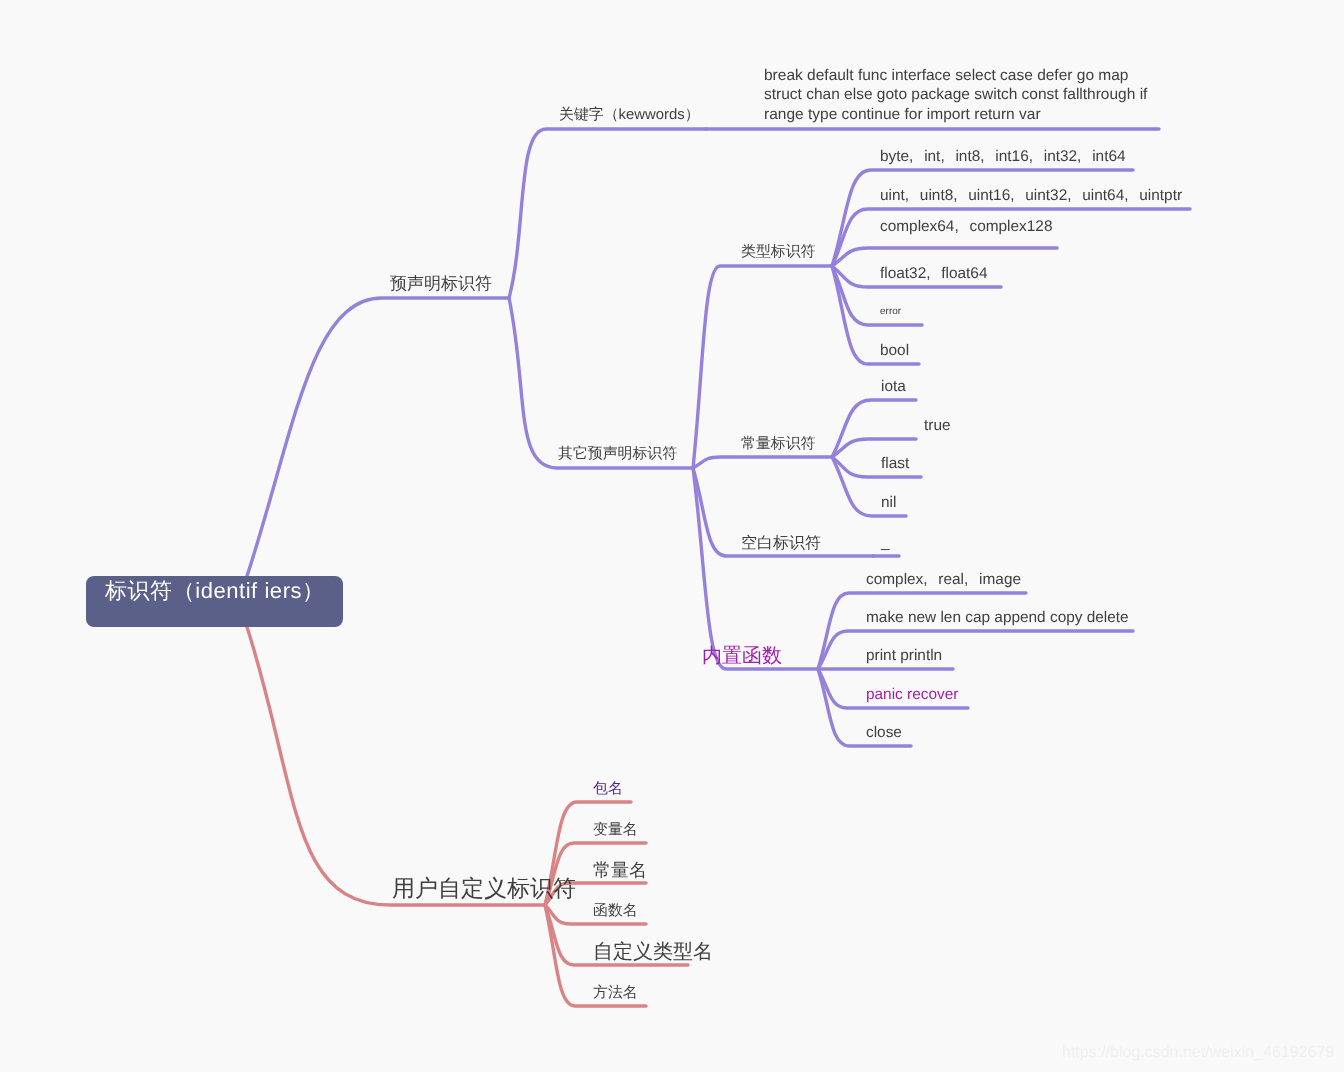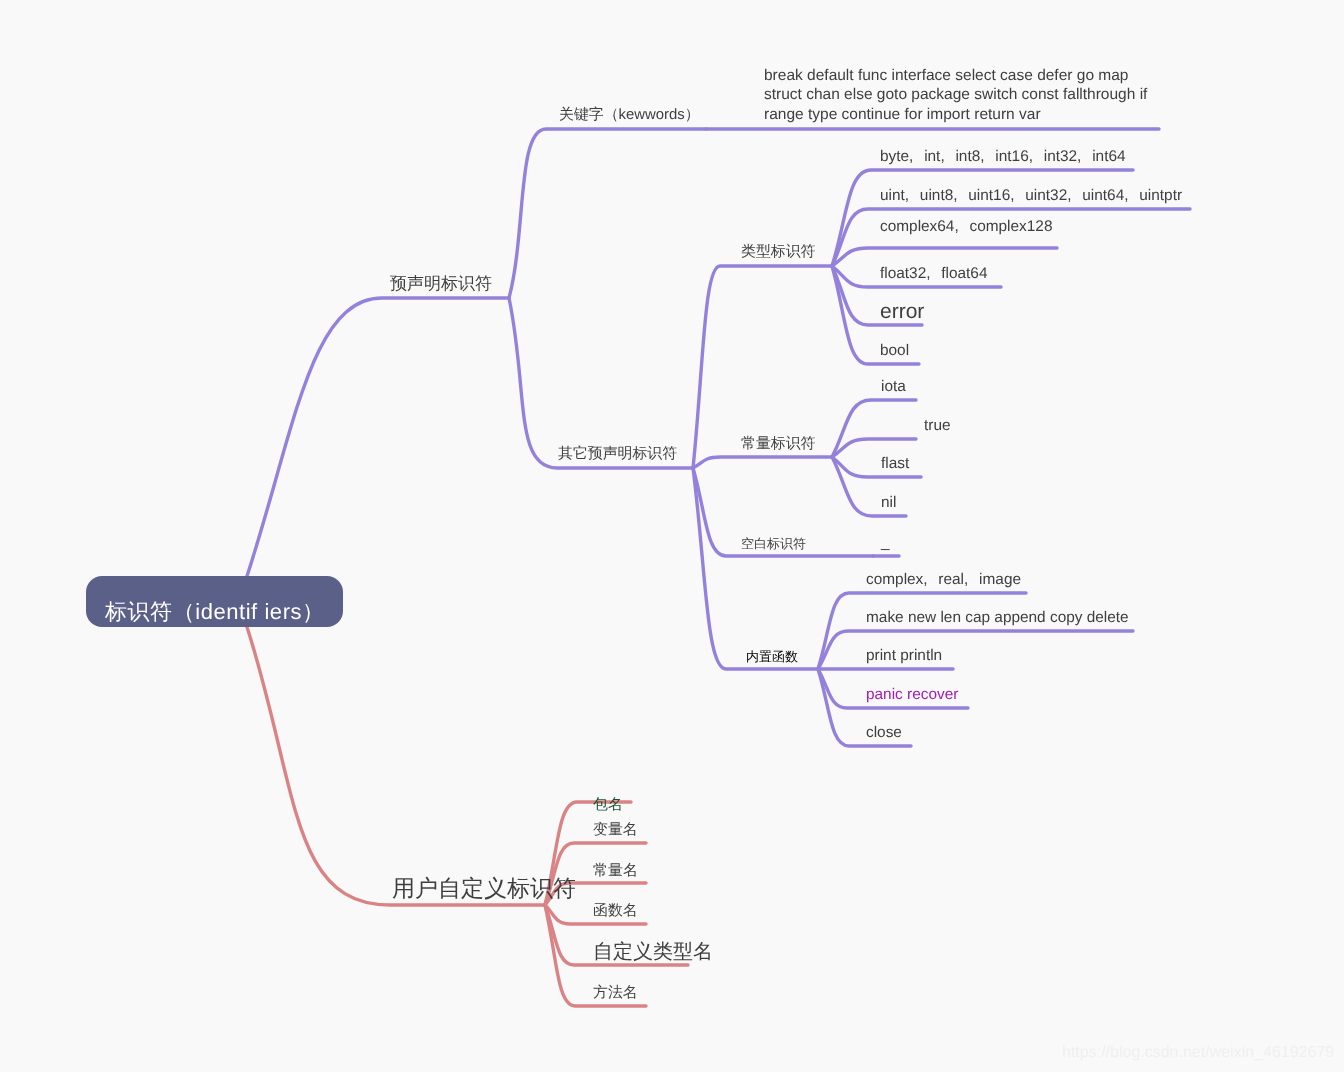--- a/index.html
+++ b/index.html
@@ -4,22 +4,22 @@
 <title>Go identifiers mind map</title>
 <style>
   html,body{margin:0;padding:0;}
   body{width:1344px;height:1072px;background:#f9f9fa;overflow:hidden;
        font-family:"Liberation Sans",sans-serif;}
   #stage{position:relative;width:1344px;height:1072px;background:#f9f9fa;}
   .node-label,#root-label,#watermark{-webkit-font-smoothing:antialiased;text-rendering:geometricPrecision;transform:translateZ(0);will-change:transform;}
   svg#links{position:absolute;left:0;top:0;width:1344px;height:1072px;overflow:visible;}
   .node-label{position:absolute;white-space:pre;color:#3e3e3e;font-size:15px;
               line-height:19.4px;}
-  #root-node{position:absolute;background:#5a6087;border-radius:16px;
-             display:flex;align-items:flex-end;justify-content:center;}
+  #root-node{position:absolute;background:#5a6087;border-radius:8px;
+             display:flex;align-items:flex-start;justify-content:center;}
   #root-label{color:#ffffff;font-size:22px;white-space:pre;letter-spacing:0.55px;}
   #watermark{position:absolute;color:#efeff0;font-size:16px;white-space:pre;}
 </style>
 </head>
 <body>
 
 <div id="stage">
   <svg id="links" viewBox="0 0 1344 1072">
       <path d="M 247.0 576.0 C 294.3 431.4 310.4 298.0 382.0 298.0 L 509.0 298.0" fill="none" stroke="#9481db" stroke-width="3.4" stroke-linecap="round" stroke-linejoin="round"></path>
       <path d="M 509.0 298.0 C 526.4 232.1 516.8 129.0 546.0 129.0 L 706.0 129.0" fill="none" stroke="#9481db" stroke-width="3.4" stroke-linecap="round" stroke-linejoin="round"></path>
@@ -61,37 +61,37 @@
       <div class="node-label" style="left: 559px; top: 106px; color: rgb(62, 62, 62); font-size: 14.9px;">关键字（kewwords）</div>
       <div class="node-label" style="left: 764px; top: 66px; color: rgb(62, 62, 62); font-size: 15.5px;">break default func interface select case defer go map
 struct chan else goto package switch const fallthrough if
 range type continue for import return var</div>
       <div class="node-label" style="left: 558px; top: 445px; color: rgb(62, 62, 62); font-size: 14.9px;">其它预声明标识符</div>
       <div class="node-label" style="left: 741px; top: 243px; color: rgb(62, 62, 62); font-size: 14.9px;">类型标识符</div>
       <div class="node-label" style="left: 880px; top: 147px; color: rgb(62, 62, 62); font-size: 15.4px; text-align: center;">byte,  int,  int8,  int16,  int32,  int64</div>
       <div class="node-label" style="left: 880px; top: 186px; color: rgb(62, 62, 62); font-size: 15.4px;">uint,  uint8,  uint16,  uint32,  uint64,  uintptr</div>
       <div class="node-label" style="left: 880px; top: 217px; color: rgb(62, 62, 62); font-size: 15.4px;">complex64,  complex128</div>
       <div class="node-label" style="left: 880px; top: 264px; color: rgb(62, 62, 62); font-size: 15.4px;">float32,  float64</div>
-      <div class="node-label" style="left: 880px; top: 302px; color: rgb(62, 62, 62); font-size: 21px;">error</div>
+      <div class="node-label" style="left: 880px; top: 302px; color: rgb(62, 62, 62); font-size: 10px;">error</div>
       <div class="node-label" style="left: 880px; top: 341px; color: rgb(62, 62, 62); font-size: 15.4px;">bool</div>
       <div class="node-label" style="left: 741px; top: 435px; color: rgb(62, 62, 62); font-size: 14.9px;">常量标识符</div>
       <div class="node-label" style="left: 881px; top: 377px; color: rgb(62, 62, 62); font-size: 15.4px;">iota</div>
       <div class="node-label" style="left: 881px; top: 416px; color: rgb(62, 62, 62); font-size: 15.4px; margin-left: 43px;">true</div>
       <div class="node-label" style="left: 881px; top: 454px; color: rgb(62, 62, 62); font-size: 15.4px;">flast</div>
       <div class="node-label" style="left: 881px; top: 493px; color: rgb(62, 62, 62); font-size: 15.4px;">nil</div>
-      <div class="node-label" style="left: 741px; top: 534px; color: rgb(62, 62, 62); font-size: 13px;">空白标识符</div>
+      <div class="node-label" style="left: 741px; top: 534px; color: rgb(62, 62, 62); font-size: 16px;">空白标识符</div>
       <div class="node-label" style="left: 881px; top: 533px; color: rgb(62, 62, 62); font-size: 15.4px;">_</div>
-      <div class="node-label" style="left: 746px; top: 647px; color: #000000; font-size: 13px;">内置函数</div>
+      <div class="node-label" style="left: 702px; top: 647px; color: #a21caf; font-size: 20px;">内置函数</div>
       <div class="node-label" style="left: 866px; top: 570px; color: rgb(62, 62, 62); font-size: 15.4px;">complex,  real,  image</div>
       <div class="node-label" style="left: 866px; top: 608px; color: rgb(62, 62, 62); font-size: 15.4px;">make new len cap append copy delete</div>
       <div class="node-label" style="left: 866px; top: 646px; color: rgb(62, 62, 62); font-size: 15.4px;">print println</div>
       <div class="node-label" style="left: 866px; top: 685px; color: #a21caf; font-size: 15.4px;">panic recover</div>
       <div class="node-label" style="left: 866px; top: 723px; color: rgb(62, 62, 62); font-size: 15.4px;">close</div>
       <div class="node-label" style="left: 392px; top: 879px; color: rgb(62, 62, 62); font-size: 23px;">用户自定义标识符</div>
-      <div class="node-label" style="left: 593px; top: 796px; color: #14532d; font-size: 14.9px;">包名</div>
+      <div class="node-label" style="left: 593px; top: 780px; color: #4c1d95; font-size: 14.9px;">包名</div>
       <div class="node-label" style="left: 593px; top: 821px; color: rgb(62, 62, 62); font-size: 14.9px;">变量名</div>
-      <div class="node-label" style="left: 593px; top: 861px; color: rgb(62, 62, 62); font-size: 15px; text-align: center;">常量名</div>
+      <div class="node-label" style="left: 593px; top: 861px; color: rgb(62, 62, 62); font-size: 18px; text-align: center;">常量名</div>
       <div class="node-label" style="left: 593px; top: 902px; color: rgb(62, 62, 62); font-size: 14.9px;">函数名</div>
       <div class="node-label" style="left: 593px; top: 943px; color: rgb(62, 62, 62); font-size: 20px;">自定义类型名</div>
       <div class="node-label" style="left: 593px; top: 984px; color: rgb(62, 62, 62); font-size: 14.9px;">方法名</div>
     </div>
   <div id="watermark" style="left: 1062px; top: 1044px; color: rgb(239, 239, 240);">https://blog.csdn.net/weixin_46192679</div>
 </div>
 
 </body></html>

